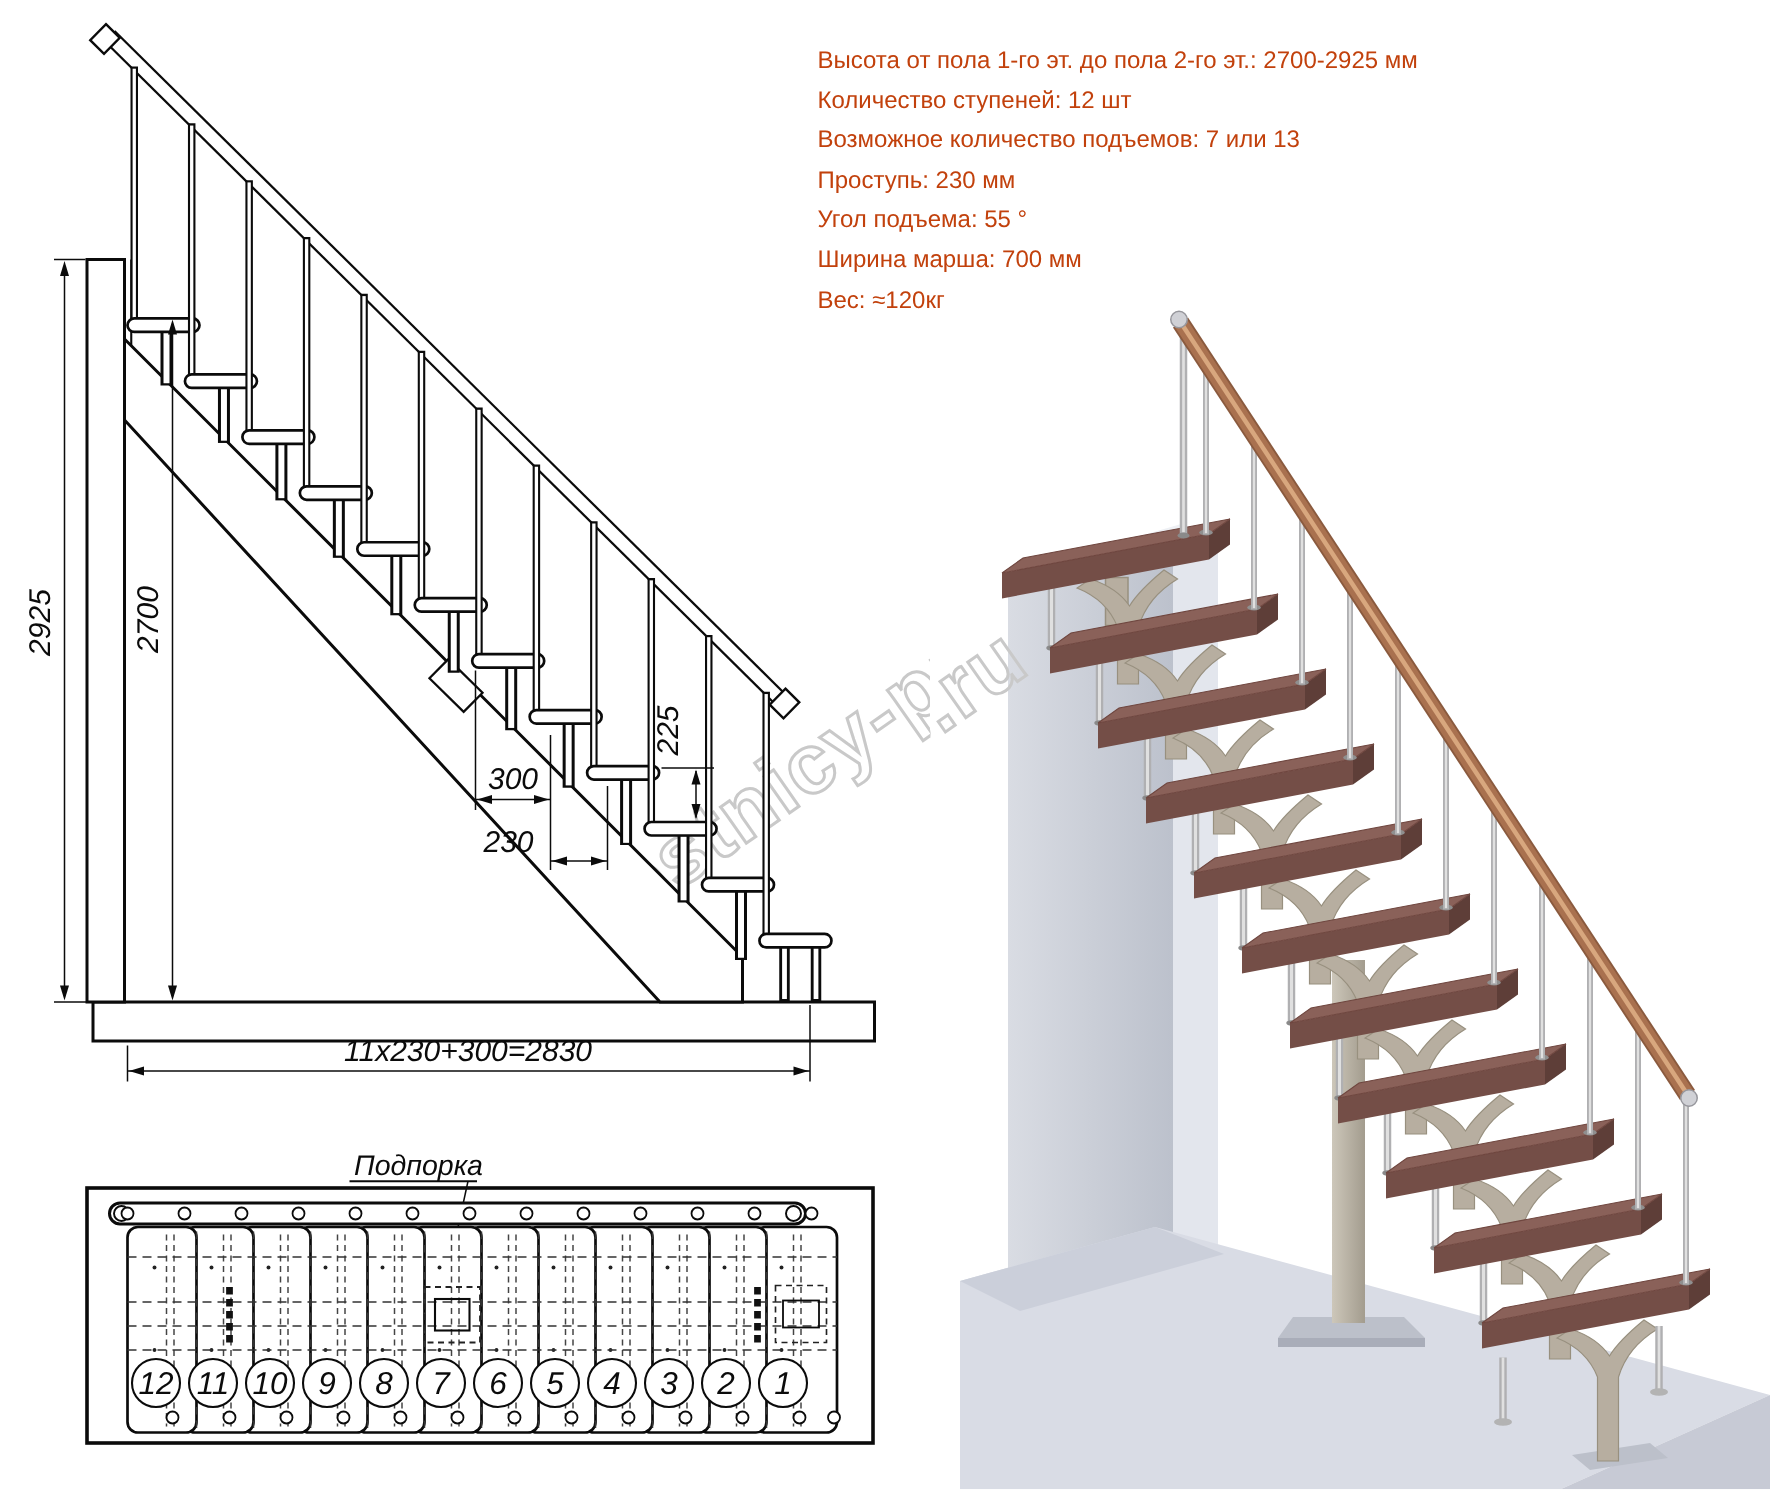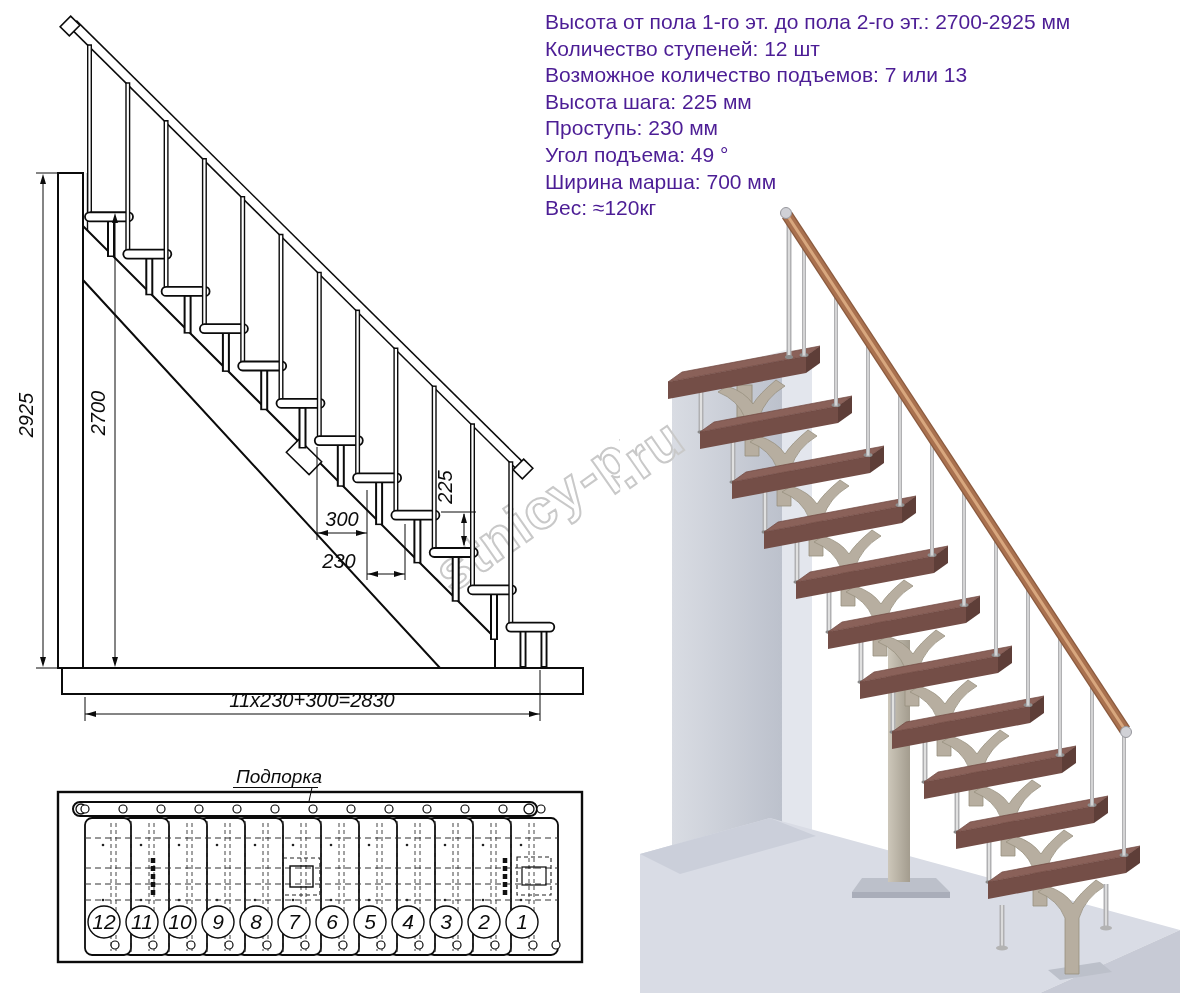--- a/index.html
+++ b/index.html
@@ -2,22 +2,22 @@
 <html><head>
 <meta charset="utf-8">
 <style>
   html,body{margin:0;padding:0;background:#ffffff;}
   .page{position:relative;width:1191px;height:993px;background:#fff;overflow:hidden;
         font-family:"Liberation Sans","DejaVu Sans",sans-serif;}
   svg{position:absolute;overflow:hidden;display:block;}
   #elevation{left:0;top:0;}
   #plan{left:40px;top:755px;}
   #render3d{left:620px;top:190px;}
-  .specs{position:absolute;left:545px;top:9px;width:600px;color:#4c1d95;
-         font-size:21px;line-height:26.6px;white-space:nowrap;}
+  .specs{position:absolute;left:545px;top:28px;width:600px;color:#c2410c;
+         font-size:16px;line-height:26.6px;white-space:nowrap;}
   .specs div{height:26.6px;}
   text{font-family:"Liberation Sans","DejaVu Sans",sans-serif;}
 </style>
 </head>
 <body>
 
 <div class="page">
 
   <svg id="elevation" width="620" height="760" viewBox="0 0 620 760">
       <text font-size="56" font-weight="bold" letter-spacing="1" fill="none" stroke="#c9c9c9" stroke-width="2" transform="translate(412,622) rotate(-35)">lestnicy-prosto.ru</text>
@@ -136,23 +136,22 @@
       <line x1="85" y1="714" x2="540" y2="714" stroke="#0b0b0b" stroke-width="1"></line>
       <polygon points="86,714 96,711 96,717" fill="#0b0b0b"></polygon>
       <polygon points="539,714 529,711 529,717" fill="#0b0b0b"></polygon>
       <text font-size="20" font-style="italic" fill="#0b0b0b" text-anchor="middle" transform="translate(312,707)">11x230+300=2830</text>
     </svg>
 
   <div class="specs">
     <div>Высота от пола 1-го эт. до пола 2-го эт.: 2700-2925 мм</div>
     <div>Количество ступеней: 12 шт</div>
     <div>Возможное количество подъемов: 7 или 13</div>
-    <div>Высота шага: 225 мм</div>
     <div>Проступь: 230 мм</div>
-    <div>Угол подъема: 49 °</div>
+    <div>Угол подъема: 55 °</div>
     <div>Ширина марша: 700 мм</div>
     <div>Вес: ≈120кг</div>
   </div>
 
   <svg id="plan" width="560" height="238" viewBox="0 0 560 238">
       <text x="196" y="28" font-size="19" font-style="italic" fill="#0b0b0b">Подпорка</text>
       <line x1="193" y1="32.5" x2="278" y2="32.5" stroke="#0b0b0b" stroke-width="1.2"></line>
       <line x1="272" y1="32.5" x2="256" y2="106" stroke="#0b0b0b" stroke-width="1"></line>
       <circle cx="256" cy="107" r="1.8" fill="#0b0b0b"></circle>
       <rect x="18" y="37" width="524" height="170" fill="none" stroke="#0b0b0b" stroke-width="2.4"></rect>

